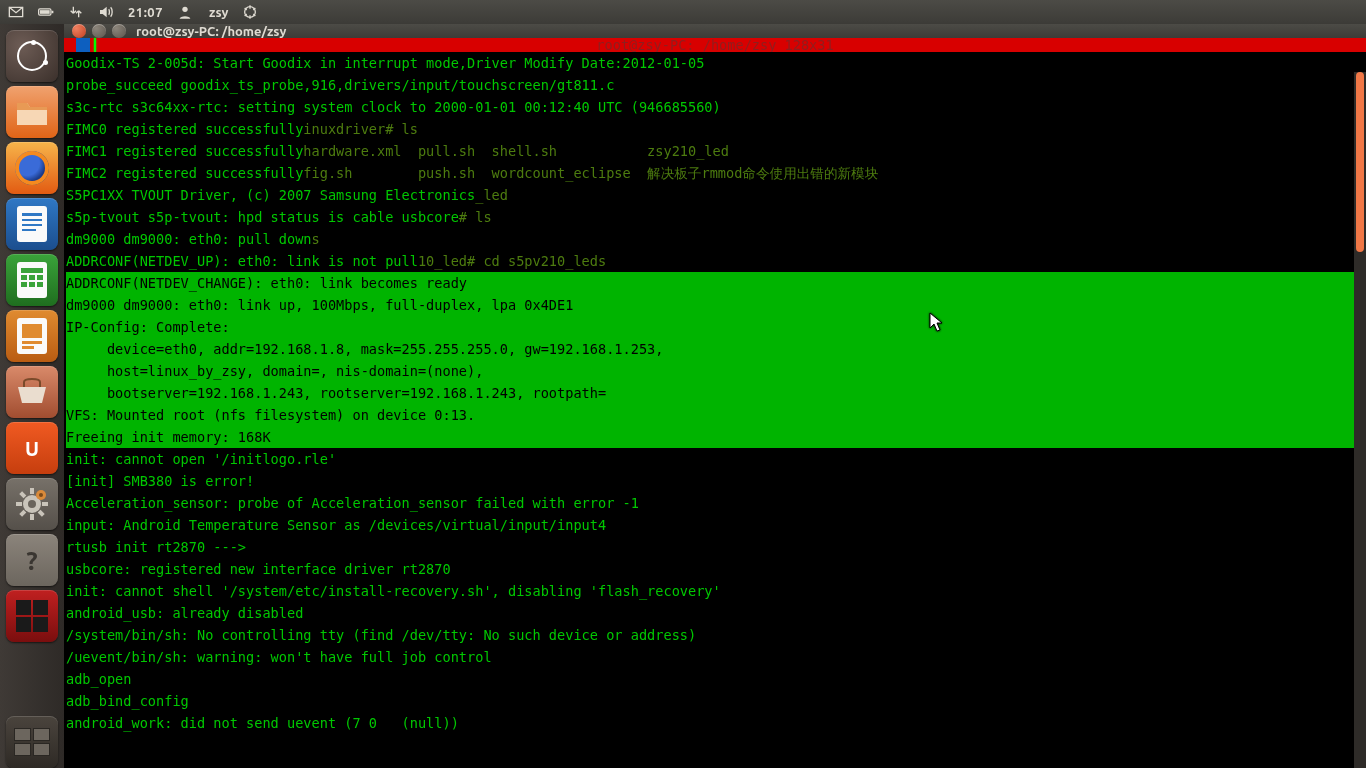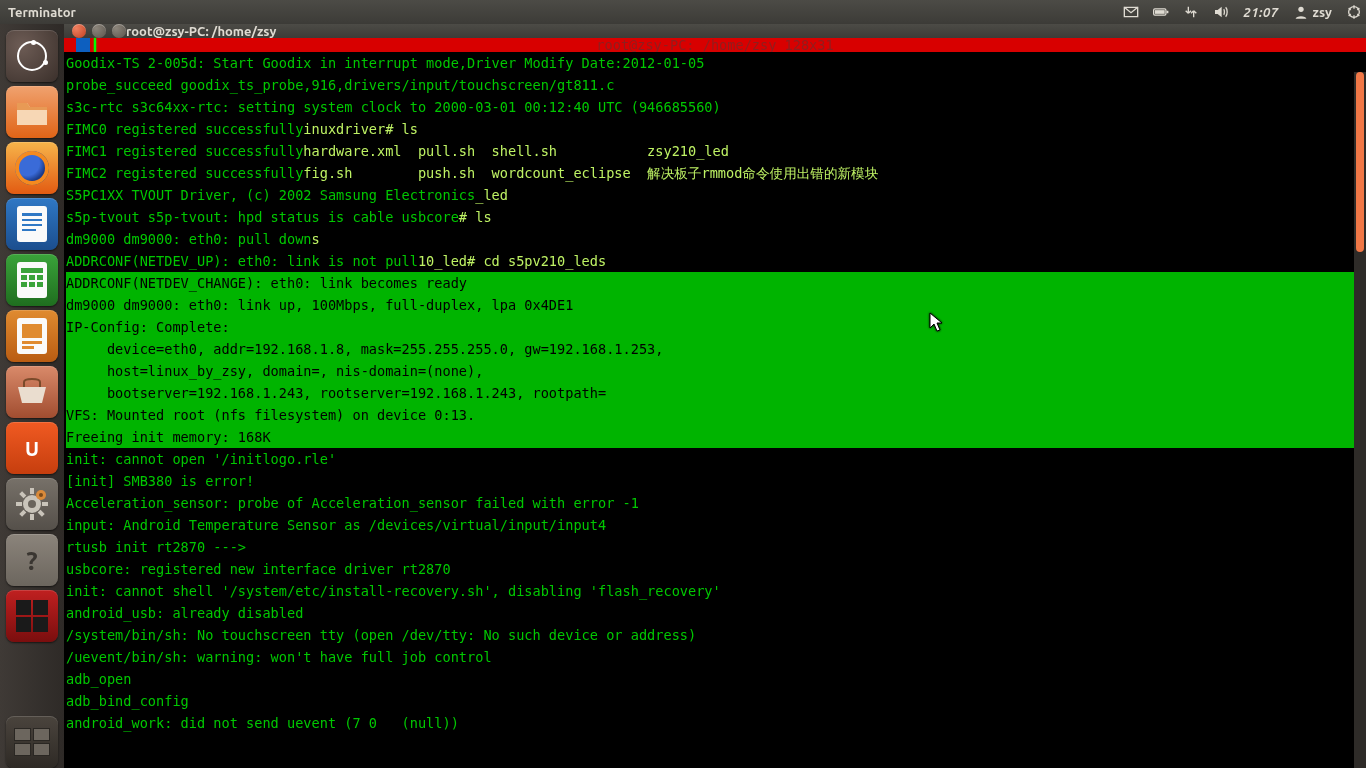--- a/index.html
+++ b/index.html
@@ -10,22 +10,22 @@
   .top-panel {
     display: flex; align-items: center; height: 24px;
     background: linear-gradient(to bottom, #4c4b46 0%, #3c3b37 100%);
     color: #dfdbd2; font-size: 13px; font-weight: bold;
     padding: 0 4px 0 8px;
   }
   .top-panel .app-title { flex: 1; }
   .top-panel .tray { display: flex; align-items: center; gap: 14px; }
   .top-panel .tray span, .top-panel .tray svg { display: inline-flex; align-items: center; }
   .tray-icon { width: 16px; height: 16px; fill: #dfdbd2; }
-  .tray .clock { letter-spacing: 0.5px; font-style: italic; }
-  .tray .user { display: flex; align-items: center; gap: 4px; }
+  .tray .clock { letter-spacing: 0.5px; }
+  .tray .user { display: flex; align-items: center; gap: 16px; }
 
   
   .launcher {
     position: absolute; left: 0; top: 24px; bottom: 0; width: 64px;
     background: linear-gradient(to right, #3f3a36, #2e2a27);
     display: flex; flex-direction: column; align-items: center;
     padding-top: 6px; gap: 4px;
   }
   .launcher .tile {
     width: 52px; height: 52px; border-radius: 8px;
@@ -54,21 +54,21 @@
   .tile-dash .ub { width:30px;height:30px;border-radius:50%;border:2px solid #fff; position:relative; }
   .tile-dash .ub::before, .tile-dash .ub::after { content:""; position:absolute; background:#fff; border-radius:50%; }
   .tile-dash .ub::before { width:5px;height:5px; top:-3px; left:12px; }
   .tile-dash .ub::after { width:5px;height:5px; bottom:4px; right:-3px; }
 
   
   .window-area { position:absolute; left:64px; top:24px; right:0; bottom:0; background:#2b2b2b; }
   .window { position:absolute; inset:0; display:flex; flex-direction:column; background:#000; }
   .titlebar {
     height: 28px; background: linear-gradient(#4c4b46,#3c3b37);
-    display:flex; align-items:center; padding:0 8px;
+    display:flex; align-items:center; gap:10px; padding:0 8px;
     color:#dfdbd2; font-size:13px; font-weight:bold;
   }
   .win-btns { display:flex; gap:6px; }
   .win-btn { width:14px;height:14px;border-radius:50%; box-shadow: inset 0 1px 0 rgba(255,255,255,0.3); }
   .btn-close { background: radial-gradient(circle at 30% 30%, #f08060, #c24020); }
   .btn-min   { background: radial-gradient(circle at 30% 30%, #8c857b, #5c564e); }
   .btn-max   { background: radial-gradient(circle at 30% 30%, #8c857b, #5c564e); }
 
   .term-status {
     height: 20px; background:#d80000; color:#c0c0c0;
@@ -82,42 +82,41 @@
   .term-status .center { color:#8a1f1f; font-family:"DejaVu Sans Mono",monospace; }
   .term-status .center { color:#8f1e1e; }
 
   .term-body {
     flex:1; background:#000; color:#00c800;
     font-family:"DejaVu Sans Mono","Consolas",monospace;
     font-size:13.6px; line-height:22px; padding:0 2px;
     position:relative; white-space:pre;
   }
   .hl { background:#00b400; color:#000; display:block; }
-  .dim { color:#bef264; }
+  .dim { color:#4d7c0f; }
   .cursor-arrow {
     position:absolute; width:14px; height:20px; pointer-events:none;
   }
   .cursor-arrow svg { filter: drop-shadow(0 0 1px #000); }
 
   .term-scrollbar {
     position:absolute; right:0; top:48px; bottom:0; width:12px;
     background:#2e2b28;
   }
   .term-scrollbar .thumb {
     position:absolute; left:2px; right:2px; top:0; height:180px;
     background:#f07746; border-radius:4px;
   }
   .term-scrollbar { top:0; }
   .window .term-scrollbar { top:48px; }
 </style>
 </head>
 <body>
 
 <div class="top-panel">
-  <div class="app-title">Terminator</div>
   <div class="tray">
     <span>
       <svg class="tray-icon" viewBox="0 0 24 24">
           <path d="M2 5h20v14H2z" fill="none" stroke="#dfdbd2" stroke-width="2"></path>
           <path d="M2 5l10 8L22 5" fill="none" stroke="#dfdbd2" stroke-width="2"></path>
         </svg>
     </span>
     <span>
       <svg class="tray-icon" viewBox="0 0 26 14">
           <rect x="1" y="2" width="20" height="10" rx="2" fill="none" stroke="#dfdbd2" stroke-width="2"></rect>
@@ -262,37 +261,37 @@
     </div>
 
     <div class="term-status">
       <div class="left-ind"></div>
       <div class="caret"></div>
       <div class="center">root@zsy-PC: /home/zsy 128x31</div>
     </div>
 
     <div class="term-body"><span>Goodix-TS 2-005d: Start Goodix in interrupt mode,Driver Modify Date:2012-01-05</span>
 <span>probe_succeed goodix_ts_probe,916,drivers/input/touchscreen/gt811.c</span>
-<span>s3c-rtc s3c64xx-rtc: setting system clock to 2000-03-01 00:12:40 UTC (946685560)</span>
+<span>s3c-rtc s3c64xx-rtc: setting system clock to 2000-01-01 00:12:40 UTC (946685560)</span>
 <span>FIMC0 registered successfully</span><span class="dim">inuxdriver# ls</span>
 <span>FIMC1 registered successfully</span><span class="dim">hardware.xml  pull.sh  shell.sh           zsy210_led</span>
 <span>FIMC2 registered successfully</span><span class="dim">fig.sh        push.sh  wordcount_eclipse  解决板子rmmod命令使用出错的新模块</span>
-<span>S5PC1XX TVOUT Driver, (c) 2002 Samsung Electronics</span><span class="dim">_led</span>
+<span>S5PC1XX TVOUT Driver, (c) 2007 Samsung Electronics</span><span class="dim">_led</span>
 <span>s5p-tvout s5p-tvout: hpd status is cable usbcore</span><span class="dim"># ls</span>
 <span>dm9000 dm9000: eth0: pull down</span><span class="dim">s</span>
 <span>ADDRCONF(NETDEV_UP): eth0: link is not pull</span><span class="dim">10_led# cd s5pv210_leds</span>
 <span class="hl">ADDRCONF(NETDEV_CHANGE): eth0: link becomes ready</span><span class="hl">dm9000 dm9000: eth0: link up, 100Mbps, full-duplex, lpa 0x4DE1</span><span class="hl">IP-Config: Complete:</span><span class="hl">     device=eth0, addr=192.168.1.8, mask=255.255.255.0, gw=192.168.1.253,</span><span class="hl">     host=linux_by_zsy, domain=, nis-domain=(none),</span><span class="hl">     bootserver=192.168.1.243, rootserver=192.168.1.243, rootpath=</span><span class="hl">VFS: Mounted root (nfs filesystem) on device 0:13.</span><span class="hl">Freeing init memory: 168K</span><span>init: cannot open '/initlogo.rle'</span>
 <span>[init] SMB380 is error!</span>
 <span>Acceleration_sensor: probe of Acceleration_sensor failed with error -1</span>
 <span>input: Android Temperature Sensor as /devices/virtual/input/input4</span>
 <span>rtusb init rt2870 ---&gt;</span>
 <span>usbcore: registered new interface driver rt2870</span>
 <span>init: cannot shell '/system/etc/install-recovery.sh', disabling 'flash_recovery'</span>
 <span>android_usb: already disabled</span>
-<span>/system/bin/sh: No touchscreen tty (open /dev/tty: No such device or address)</span>
+<span>/system/bin/sh: No controlling tty (find /dev/tty: No such device or address)</span>
 <span>/uevent/bin/sh: warning: won't have full job control</span>
 <span>adb_open</span>
 <span>adb_bind_config</span>
 <span>android_work: did not send uevent (7 0   (null))</span>
       <div class="cursor-arrow" style="left:800px; top:238px;">
         <svg width="14" height="20" viewBox="0 0 14 20">
             <path d="M1 1v15l4-4 3 7 3-1-3-7h5z" fill="#fff" stroke="#000"></path>
           </svg>
       </div>
     </div>

